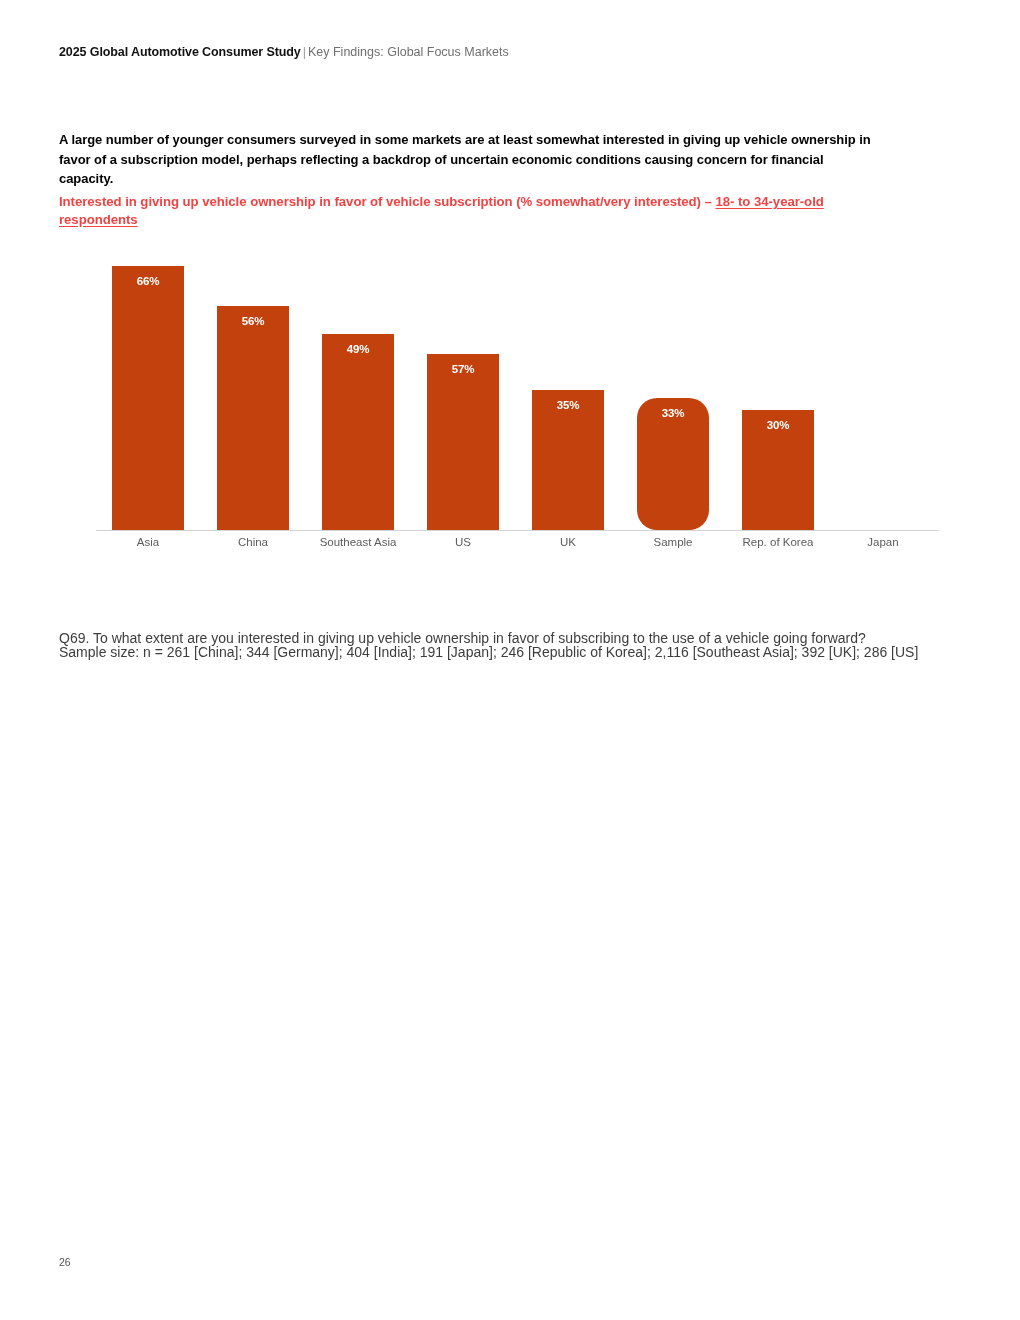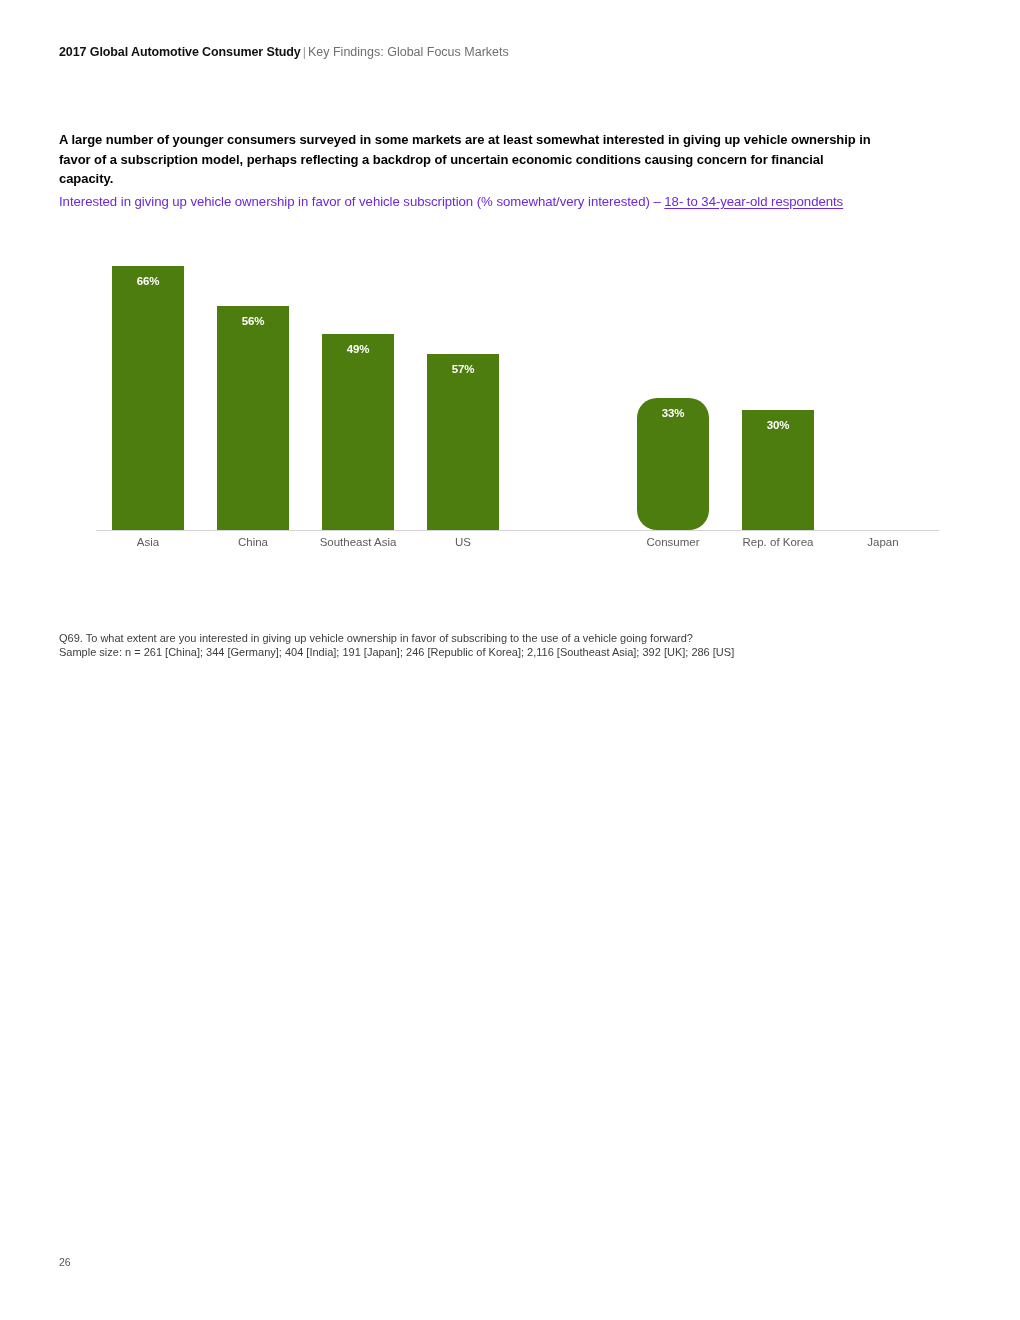--- a/index.html
+++ b/index.html
@@ -53,23 +53,23 @@
     letter-spacing: -0.05px;
   }
 
   
   .subtitle {
     position: absolute;
     left: 59px;
     top: 193px;
     width: 830px;
     font-size: 13.2px;
-    font-weight: normal;
+    font-weight: bold;
     line-height: 17.5px;
-    color: #6d28d9;
+    color: #ef4444;
     letter-spacing: -0.05px;
   }
   .subtitle .sub-underline {
     text-decoration: underline;
     text-underline-offset: 2px;
   }
 
   
   .chart {
     position: absolute;
@@ -97,21 +97,21 @@
     position: absolute;
     bottom: 0;
     width: 72px;
     height: 268px;
   }
   .bar {
     position: absolute;
     bottom: 0;
     left: 0;
     width: 72px;
-    background: #4d7c0f;
+    background: #c2410c;
   }
   .bar-value {
     position: absolute;
     top: 9px;
     left: 0;
     width: 72px;
     text-align: center;
     color: #ffffff;
     font-size: 11.5px;
     font-weight: bold;
@@ -127,40 +127,40 @@
     color: #5b5b5b;
     white-space: nowrap;
   }
 
   
   .footnote {
     position: absolute;
     left: 59px;
     top: 632px;
     width: 900px;
-    font-size: 11px;
+    font-size: 14px;
     line-height: 13.5px;
     color: #3d3d3d;
     white-space: nowrap;
   }
 
   
   .page-number {
     position: absolute;
     left: 59px;
     top: 1256px;
     font-size: 10.5px;
     color: #545454;
   }
 </style>
 </head>
 <body>
 
 <div class="page-header">
-  <span class="hdr-strong">2017 Global Automotive Consumer Study</span><span class="hdr-sep">|</span><span class="hdr-light">Key Findings: Global Focus Markets</span>
+  <span class="hdr-strong">2025 Global Automotive Consumer Study</span><span class="hdr-sep">|</span><span class="hdr-light">Key Findings: Global Focus Markets</span>
 </div>
 
 <div class="headline">A large number of younger consumers surveyed in some markets are at least somewhat interested in giving up vehicle ownership in favor of a subscription model, perhaps reflecting a backdrop of uncertain economic conditions causing concern for financial capacity.</div>
 
 <div class="subtitle">
   <span>Interested in giving up vehicle ownership in favor of vehicle subscription (% somewhat/very interested) –</span>
   <span class="sub-underline">18- to 34-year-old respondents</span>
 </div>
 
 <div class="chart">
@@ -187,26 +187,32 @@
       <div class="cat-label">Southeast Asia</div>
     </div>
 
     <div class="bar-group" style="left:331px;">
       <div class="bar" style="height:176px;">
         <span class="bar-value">57%</span>
       </div>
       <div class="cat-label">US</div>
     </div>
 
+    <div class="bar-group" style="left:436px;">
+      <div class="bar" style="height:140px;">
+        <span class="bar-value">35%</span>
+      </div>
+      <div class="cat-label">UK</div>
+    </div>
 
     <div class="bar-group" style="left:541px;">
       <div class="bar" style="height:132px;border-radius:20px;">
         <span class="bar-value">33%</span>
       </div>
-      <div class="cat-label">Consumer</div>
+      <div class="cat-label">Sample</div>
     </div>
 
     <div class="bar-group" style="left:646px;">
       <div class="bar" style="height:120px;">
         <span class="bar-value">30%</span>
       </div>
       <div class="cat-label">Rep. of Korea</div>
     </div>
 
     <div class="bar-group" style="left:751px;">

